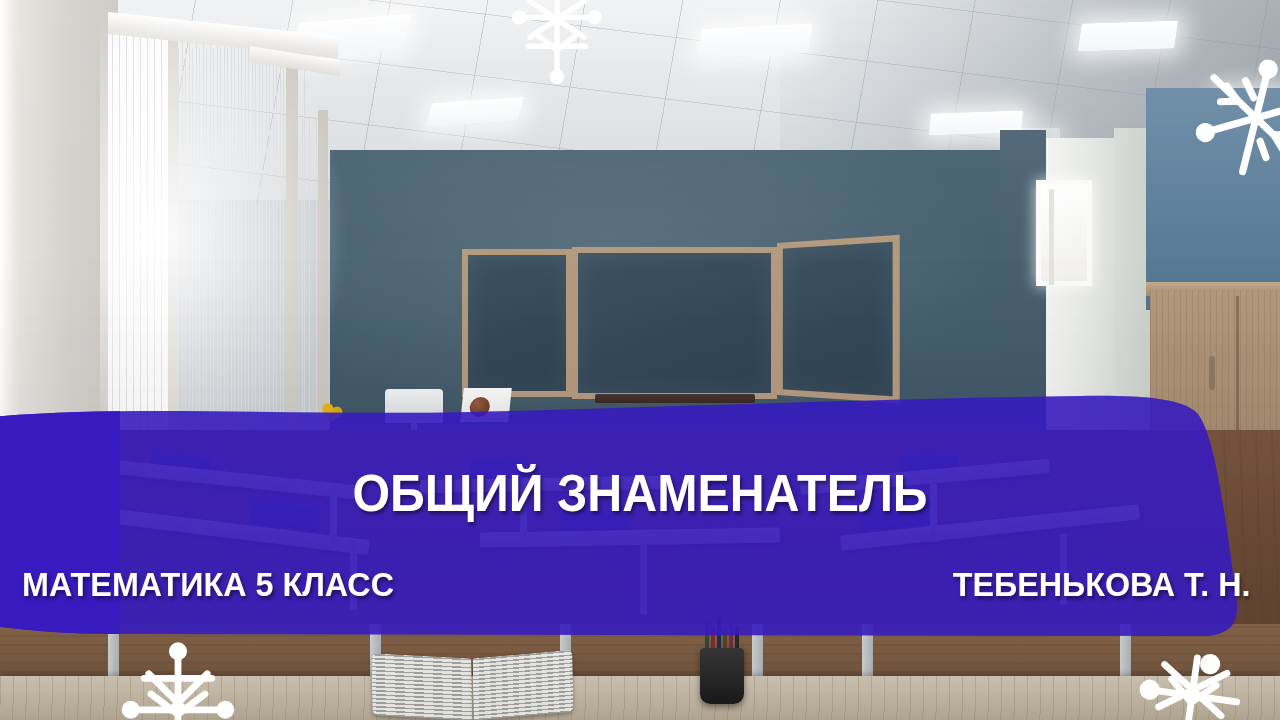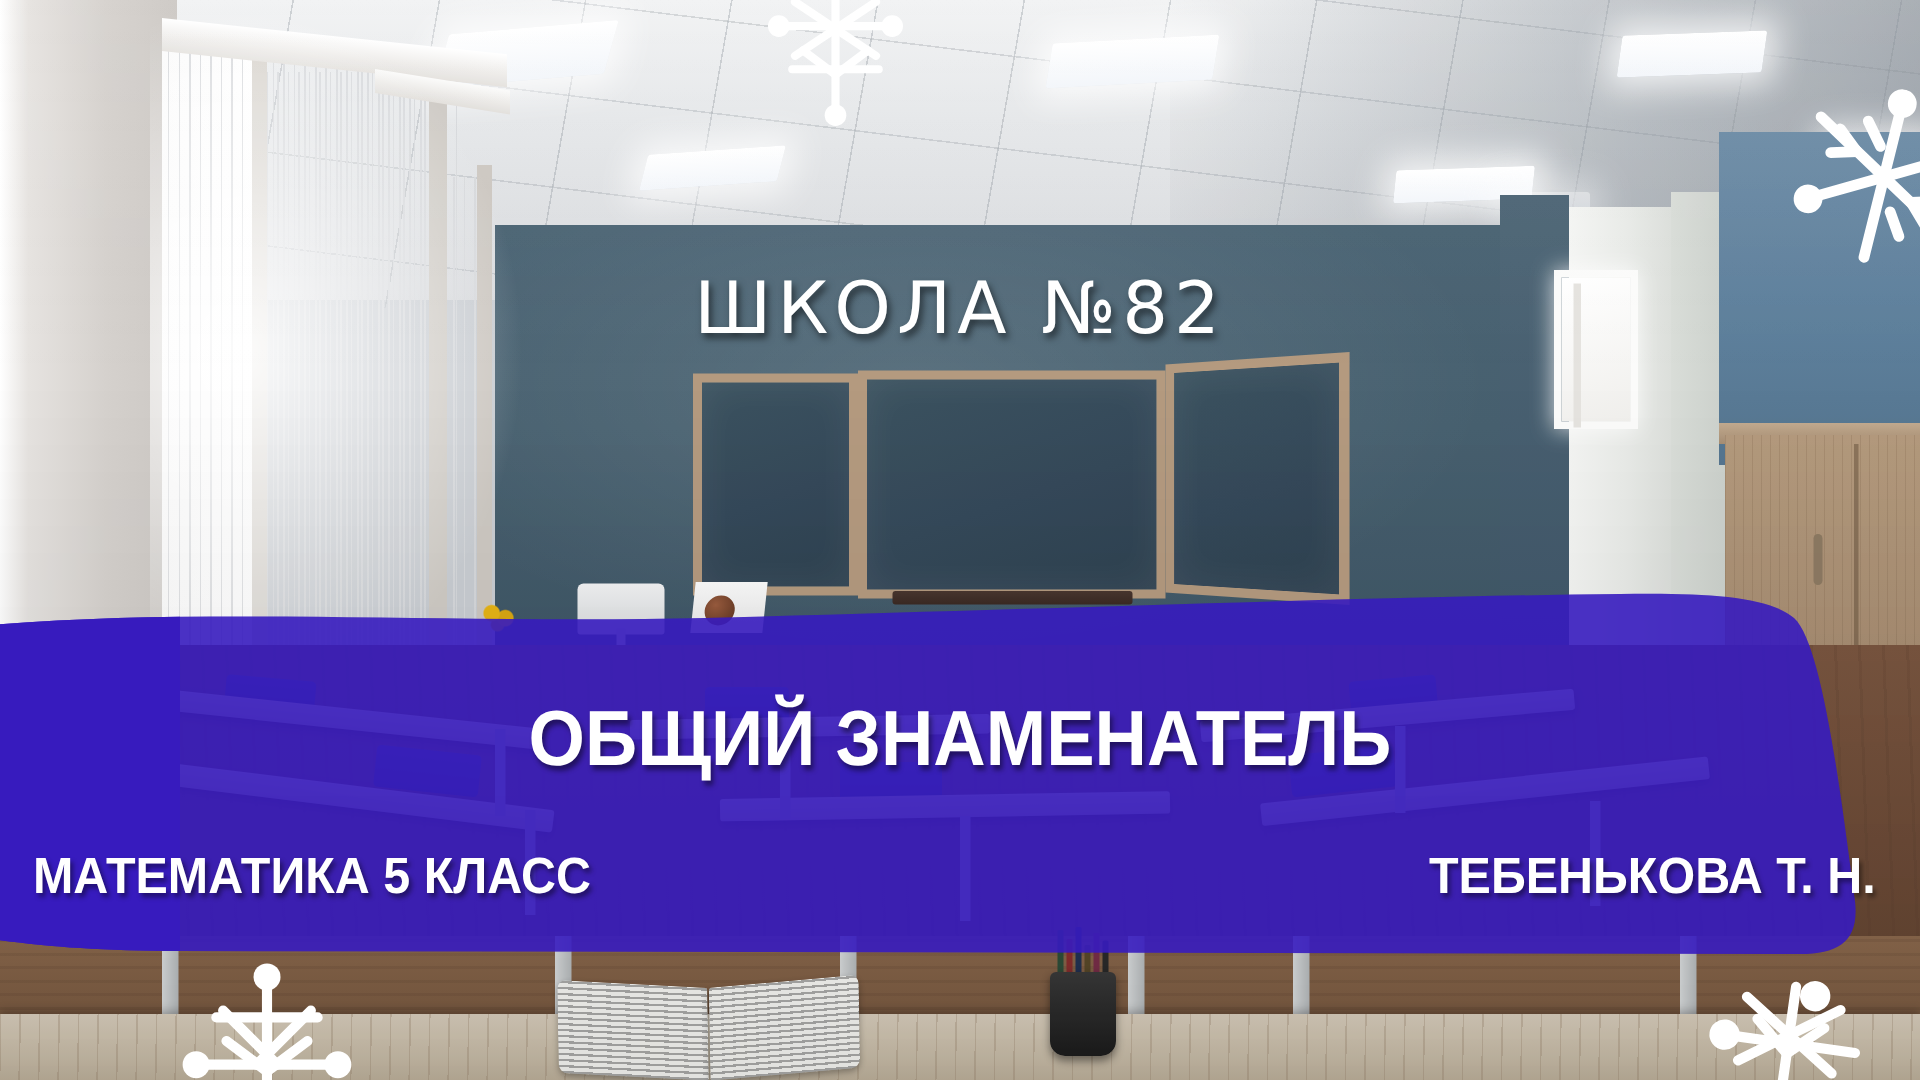--- a/index.html
+++ b/index.html
@@ -439,21 +439,20 @@
         <line x1="44" y1="34" x2="34" y2="22"></line>
         <line x1="58" y1="68" x2="66" y2="80"></line>
       </g>
       <g fill="#ffffff">
         <circle cx="50" cy="8" r="8"></circle>
         <circle cx="12" cy="72" r="8"></circle>
       </g>
     </svg>
   </div>
 
-  <div class="school-title">ШКОЛА №82</div>
 
   <div class="band-wrap">
     <svg width="1280" height="720" viewBox="0 0 1280 720" aria-hidden="true">
       <defs>
         <clipPath id="bandclip">
           <path d="M -20 418
                    C 120 404, 300 416, 470 412
                    C 700 406, 900 398, 1080 396
                    C 1140 395, 1180 398, 1196 412
                    C 1214 428, 1226 520, 1236 596

